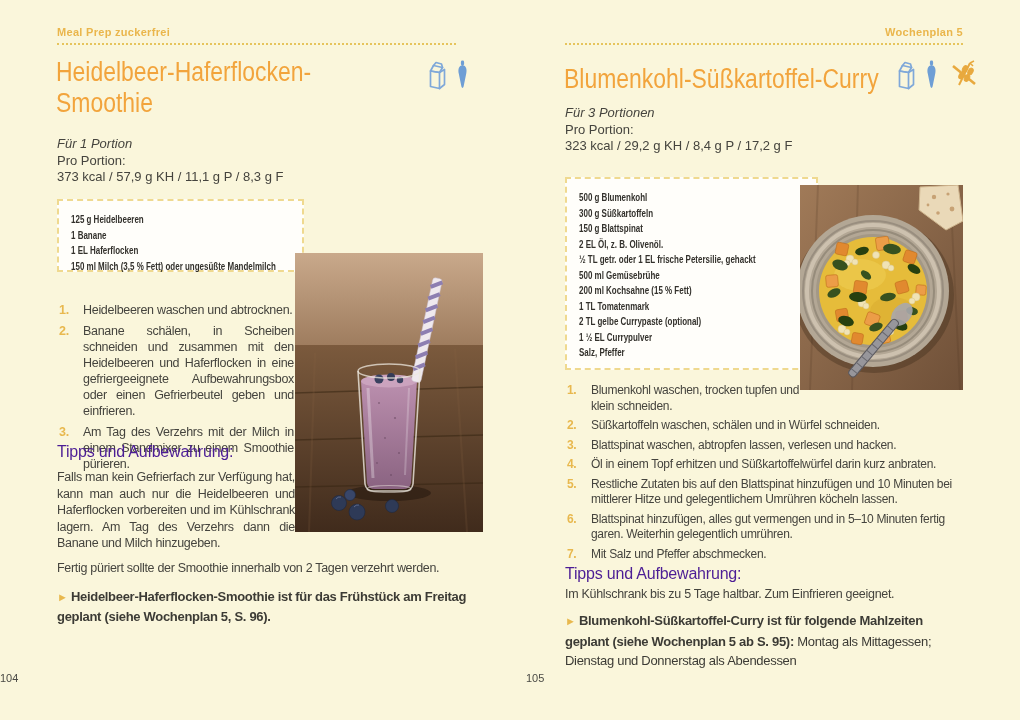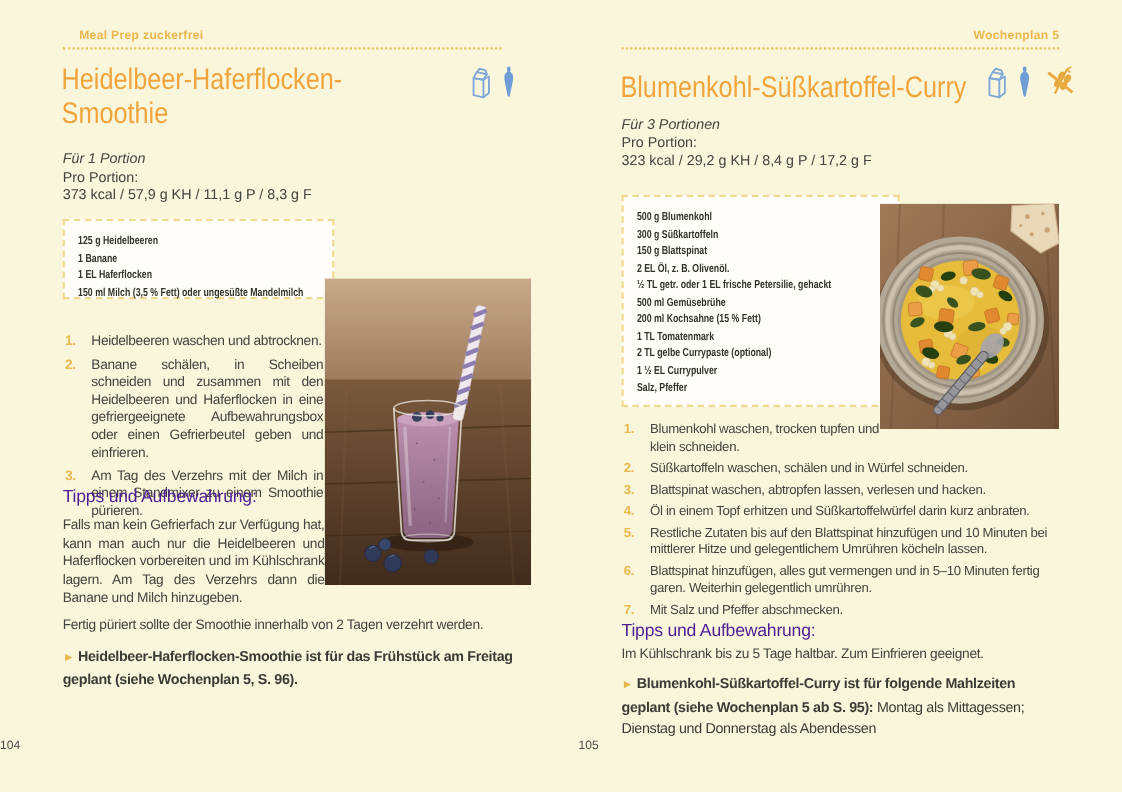--- a/index.html
+++ b/index.html
@@ -50,21 +50,21 @@
   .plan { font-size:13px; line-height:20px; letter-spacing:-.3px; color:#3C3B35; }
   .plan .marker { color:#E8B84E; font-size:11px; }
   .plan .b { font-weight:bold; }
   .rp-plan { line-height:19.5px; }
 
   .pagenum { font-size:11px; color:#4A4A45; }
 
   .iconrow { display:flex; align-items:flex-start; gap:6px; }
 
   
-  .lp-runhead { left:57px; top:26px;margin-left:15px; }
+  .lp-runhead { left:57px; top:26px; }
   .lp-divider { left:57px; top:43px; width:399px; }
   .lp-title   { left:56px; top:57px; }
   .lp-icons   { left:424px; top:60px; }
   .lp-meta    { left:57px; top:136px; }
   .lp-ingbox  { left:57px; top:199px; width:247px; height:73px; }
   .lp-photo   { left:295px; top:253px; width:188px; height:279px; }
   .lp-steps   { left:57px; top:302px; width:237px; }
   .lp-tips-h  { left:57px; top:443px; }
   .lp-tips-p  { left:57px; top:469px; width:238px; }
   .lp-note    { left:57px; top:561px; width:430px; }

